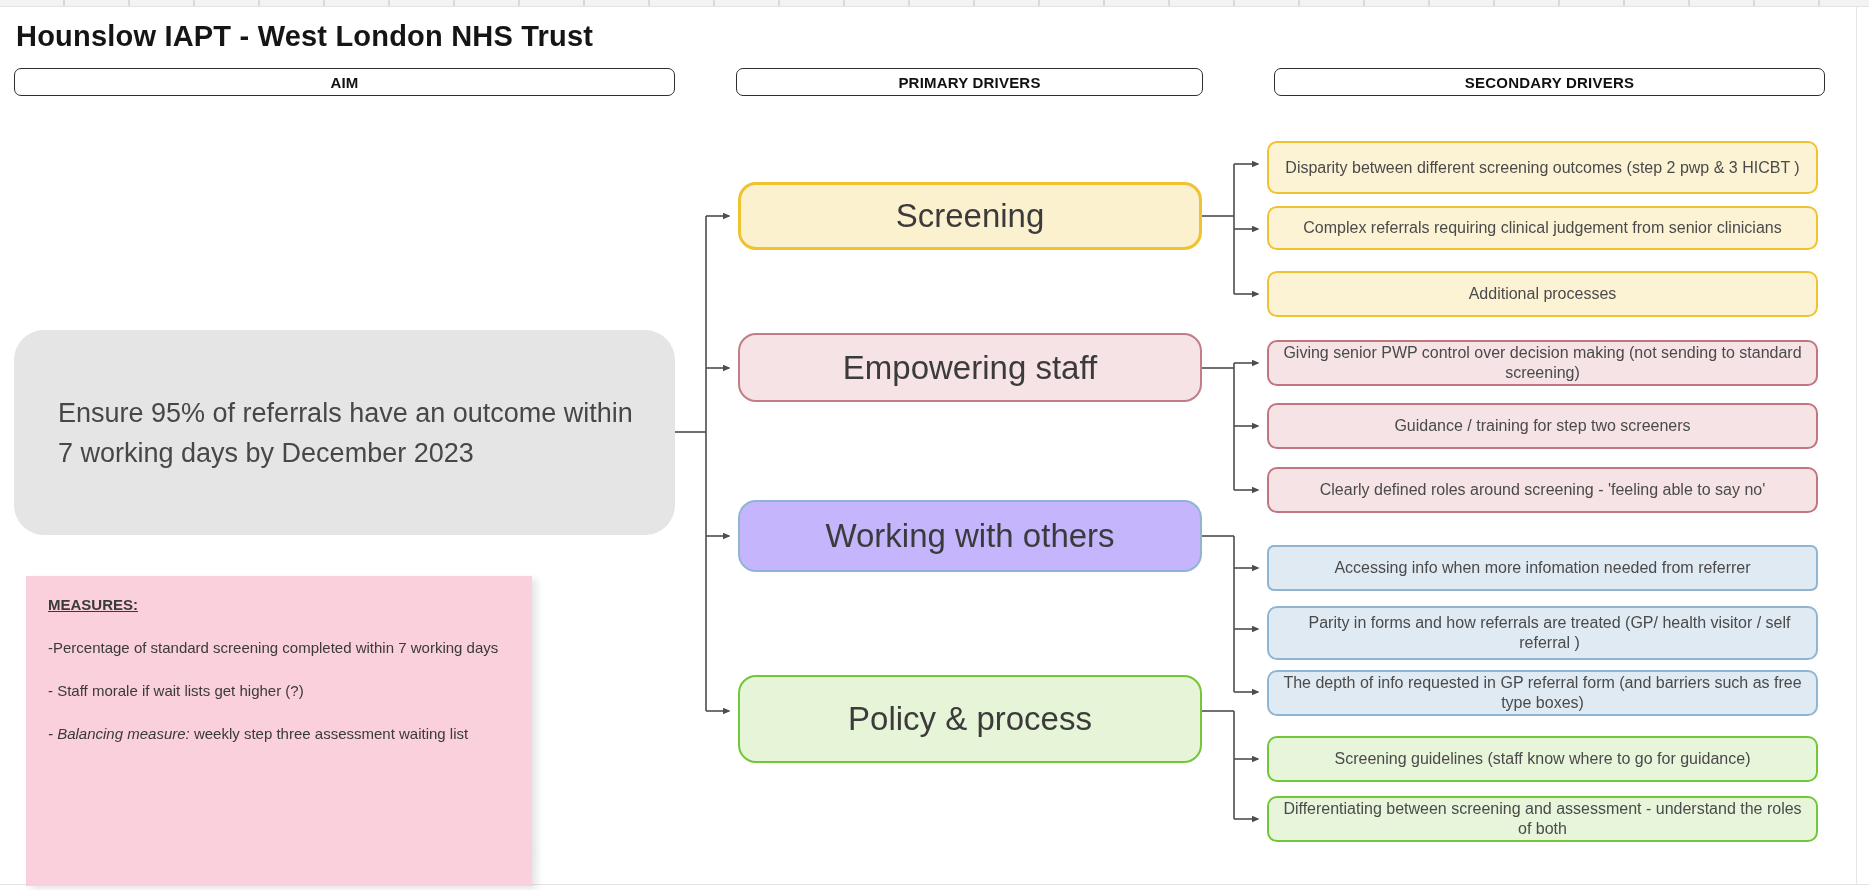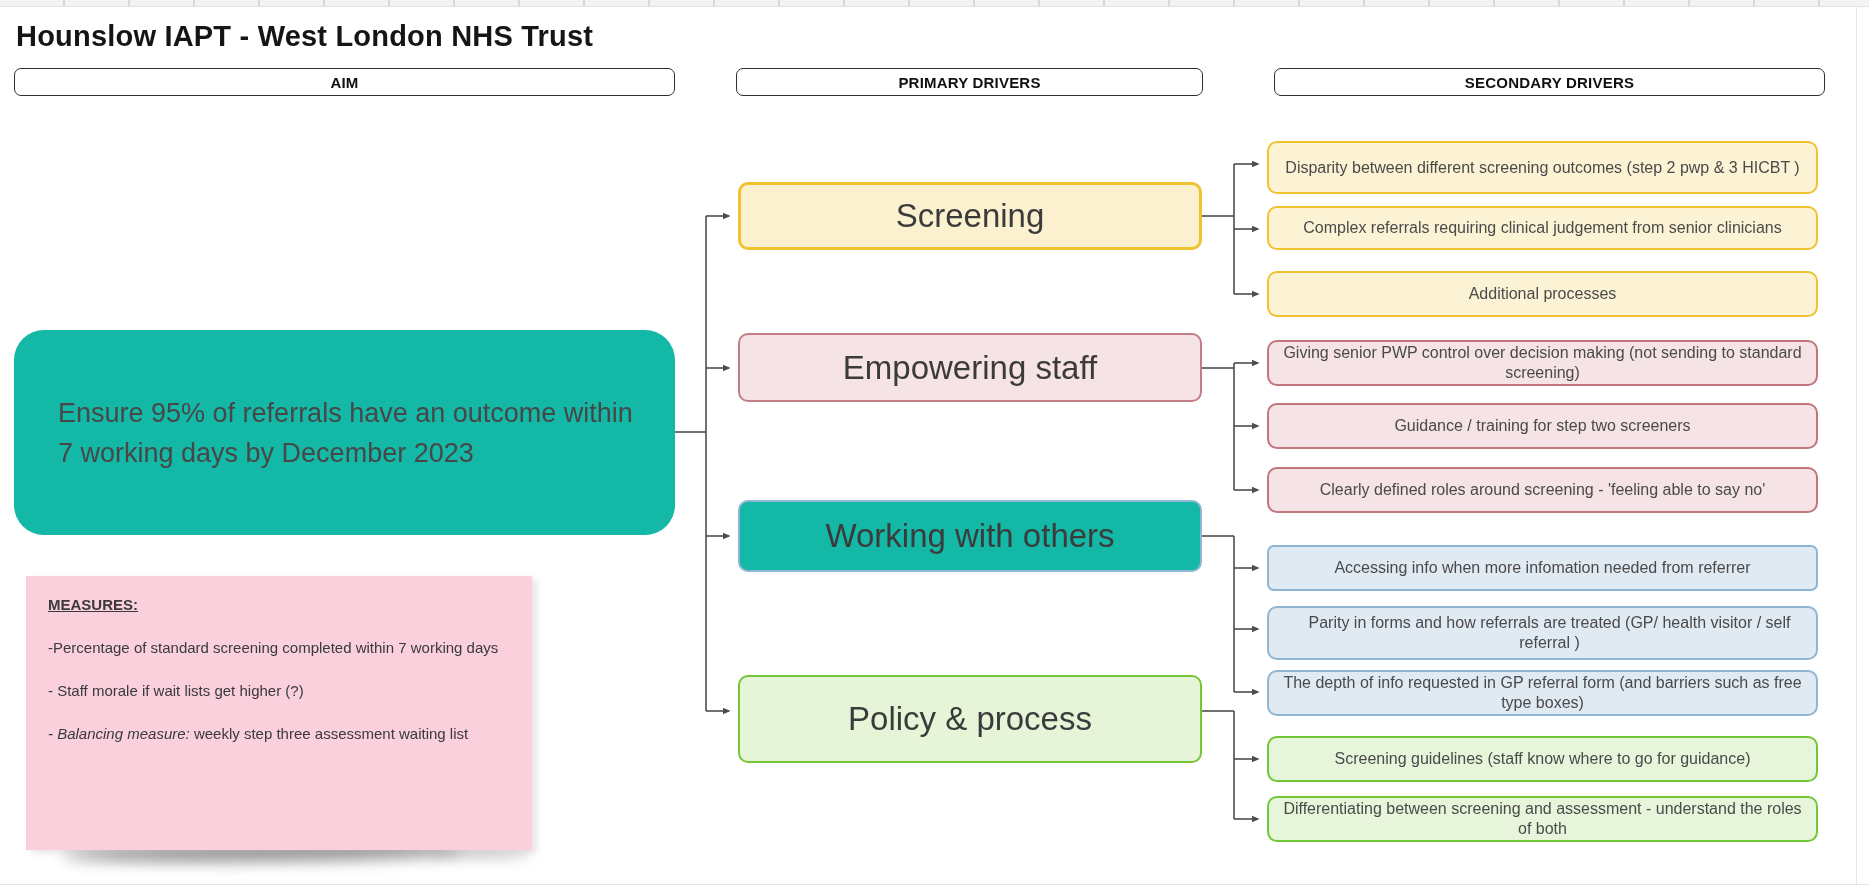--- a/index.html
+++ b/index.html
@@ -22,49 +22,49 @@
   .colhead{
     position:absolute;top:68px;height:28px;background:#fff;border:1.4px solid #2f2f2f;border-radius:7px;
     display:flex;align-items:center;justify-content:center;font-weight:bold;font-size:15px;color:#111;
     box-sizing:border-box;letter-spacing:0.2px;
   }
   #head-aim{left:14px;width:661px;}
   #head-primary{left:736px;width:467px;}
   #head-secondary{left:1274px;width:551px;}
 
   .aim-box{
-    position:absolute;left:14px;top:330px;width:661px;height:205px;background:#14b8a6;border-radius:30px;
+    position:absolute;left:14px;top:330px;width:661px;height:205px;background:#e5e5e5;border-radius:30px;
     display:flex;align-items:center;box-sizing:border-box;padding-left:44px;padding-right:40px;
   }
   .aim-box .aim-text{font-size:27px;line-height:40px;color:#474747;max-width:575px;}
 
   .measures-box{
-    position:absolute;left:26px;top:576px;width:506px;height:274px;background:#f9d0dc;
+    position:absolute;left:26px;top:576px;width:506px;height:310px;background:#f9d0dc;
     box-sizing:border-box;padding:18px 22px 0 22px;color:#3a3a3a;font-size:15px;line-height:22px;
     box-shadow:5px 3px 7px rgba(0,0,0,0.10);
   }
   .measures-box p{margin:0 0 21px 0;}
   .measures-heading{font-weight:bold;text-decoration:underline;font-size:15px;}
   .measures-italic{font-style:italic;}
   .measures-shadow{
     position:absolute;left:62px;top:846px;width:400px;height:16px;background:rgba(95,95,95,0.65);
     border-radius:50%;filter:blur(7px);transform:rotate(-0.6deg);
   }
   .measures-shadow2{
     position:absolute;left:430px;top:850px;width:100px;height:10px;background:rgba(120,120,120,0.35);
     border-radius:50%;filter:blur(6px);
   }
 
   .prim{
     position:absolute;left:738px;width:464px;display:flex;align-items:center;justify-content:center;
-    font-size:33px;color:#3b3b3b;border-radius:10px;box-sizing:border-box;text-align:center;
+    font-size:33px;color:#3b3b3b;border-radius:18px;box-sizing:border-box;text-align:center;
   }
   .prim.g-yellow{background:#fbf1ce;border:3px solid #efc230;}
   .prim.g-rose  {background:#f5e3e5;border:2.5px solid #c17e86;}
-  .prim.g-blue  {background:#14b8a6;border:2.5px solid #8fb5d4;}
+  .prim.g-blue  {background:#c4b5fd;border:2.5px solid #8fb5d4;}
   .prim.g-green {background:#e6f5d8;border:2.5px solid #73c637;}
 
   .sec{
     position:absolute;left:1267px;width:551px;box-sizing:border-box;border-radius:10px;
     display:flex;align-items:center;justify-content:center;text-align:center;
     font-size:16px;line-height:20px;color:#4a4a4a;padding:2px 10px;
   }
   .sec.g-yellow{background:#fcf3d4;border:2px solid #eec233;}
   .sec.g-rose  {background:#f5e3e5;border:2px solid #c1767e;}
   .sec.g-blue  {background:#e0eaf3;border:2px solid #8fb5d4;}

